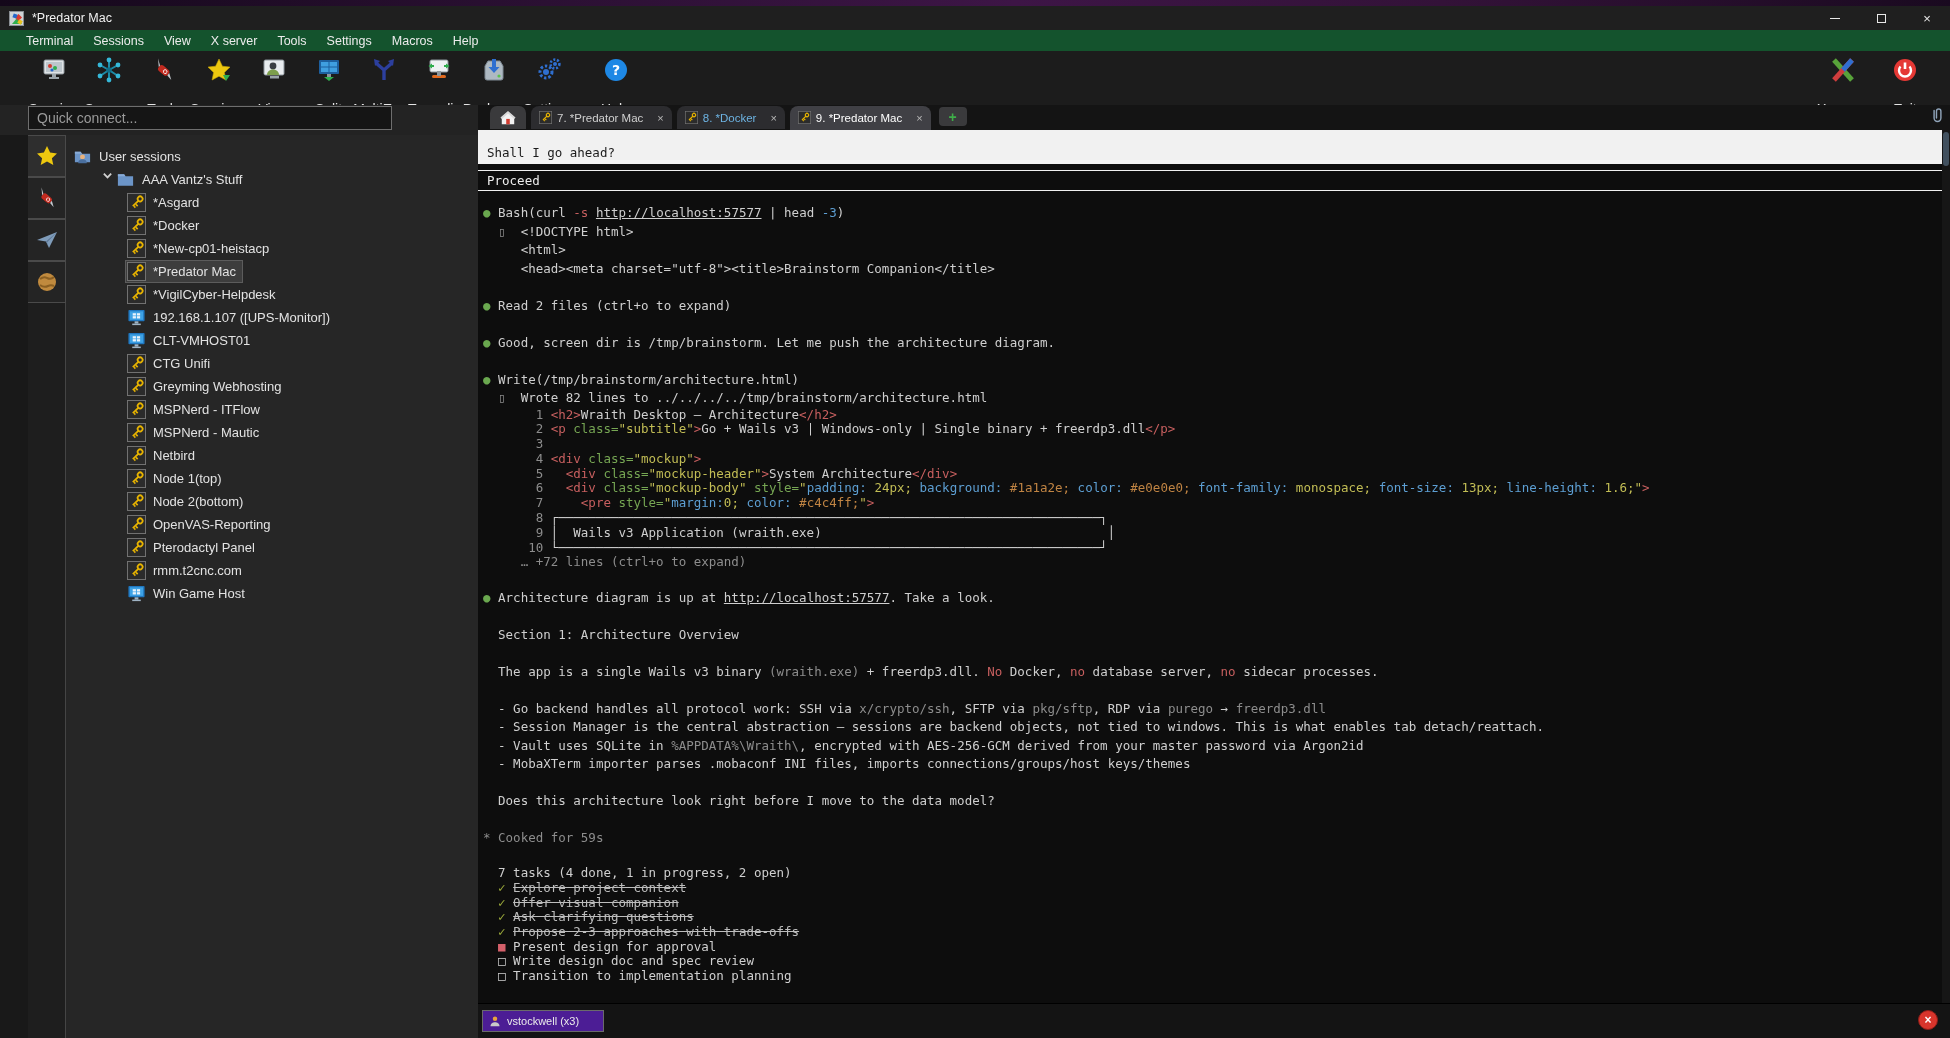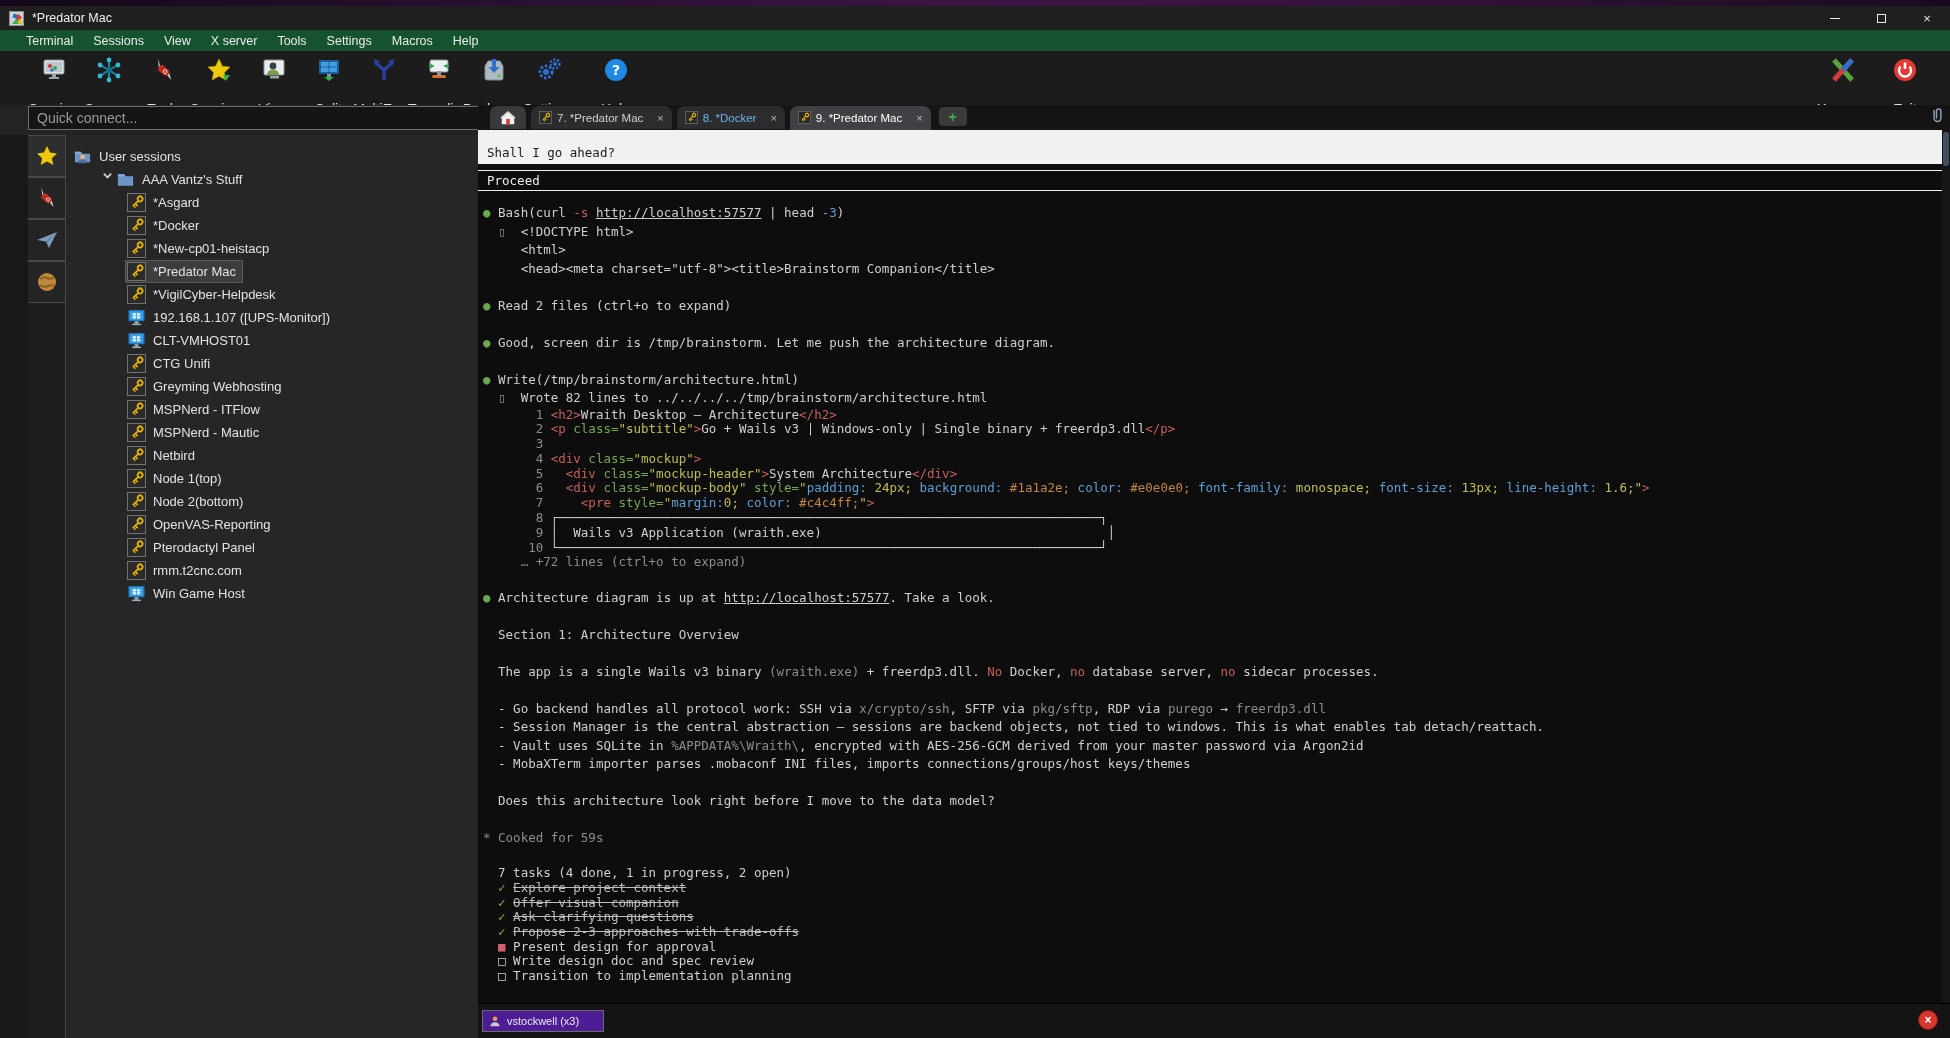--- a/index.html
+++ b/index.html
@@ -32,21 +32,21 @@
   .tool-item { width:55px; display:flex; flex-direction:column; align-items:center; padding-top:5px; }
   .tool-item.gap { margin-left:12px; }
   .tool-icon { width:27px; height:27px; display:flex; align-items:center; justify-content:center; }
   .tool-icon svg { width:26px; height:26px; }
   .tool-label { color:#e4e4e4; font-size:14px; margin-top:18px; white-space:nowrap; }
   .toolbar-right { margin-left:auto; display:flex; padding-right:14px; }
   .toolbar-right .tool-item { width:62px; }
 
   
   .left-panel { position:absolute; left:0; top:99px; width:478px; bottom:0; background:#232323; }
-  .quick-connect { position:absolute; left:28px; top:1px; width:512px; height:24px; background:#151515; border:1px solid #6e6e6e; color:#9a9a9a; font-size:14px; padding-left:8px; line-height:22px; }
+  .quick-connect { position:absolute; left:28px; top:1px; width:364px; height:24px; background:#151515; border:1px solid #6e6e6e; color:#9a9a9a; font-size:14px; padding-left:8px; line-height:22px; }
   .rail { position:absolute; left:28px; top:30px; width:38px; bottom:0; border-right:1px solid #454545; background:#1e1e1e; }
   .rail-btn { width:38px; height:42px; border:1px solid #4a4a4a; border-left:none; display:flex; align-items:center; justify-content:center; background:#242424; }
   .rail-btn.active { background:#2e2e2e; }
   .rail-btn svg { width:24px; height:24px; }
   .leftgutter { position:absolute; left:0; top:30px; width:28px; bottom:0; background:#191919; }
   .tree { position:absolute; left:66px; top:30px; right:0; bottom:0; background:#262626; padding-top:6px; }
   .tree-row { height:23px; display:flex; align-items:center; color:#e2e2e2; font-size:13px; white-space:nowrap; }
   .tree-row .chev { width:16px; display:flex; justify-content:center; color:#cfcfcf; }
   .tree-icon { width:19px; height:19px; margin-right:7px; display:flex; align-items:center; justify-content:center; }
   .tree-icon svg { width:19px; height:19px; }

